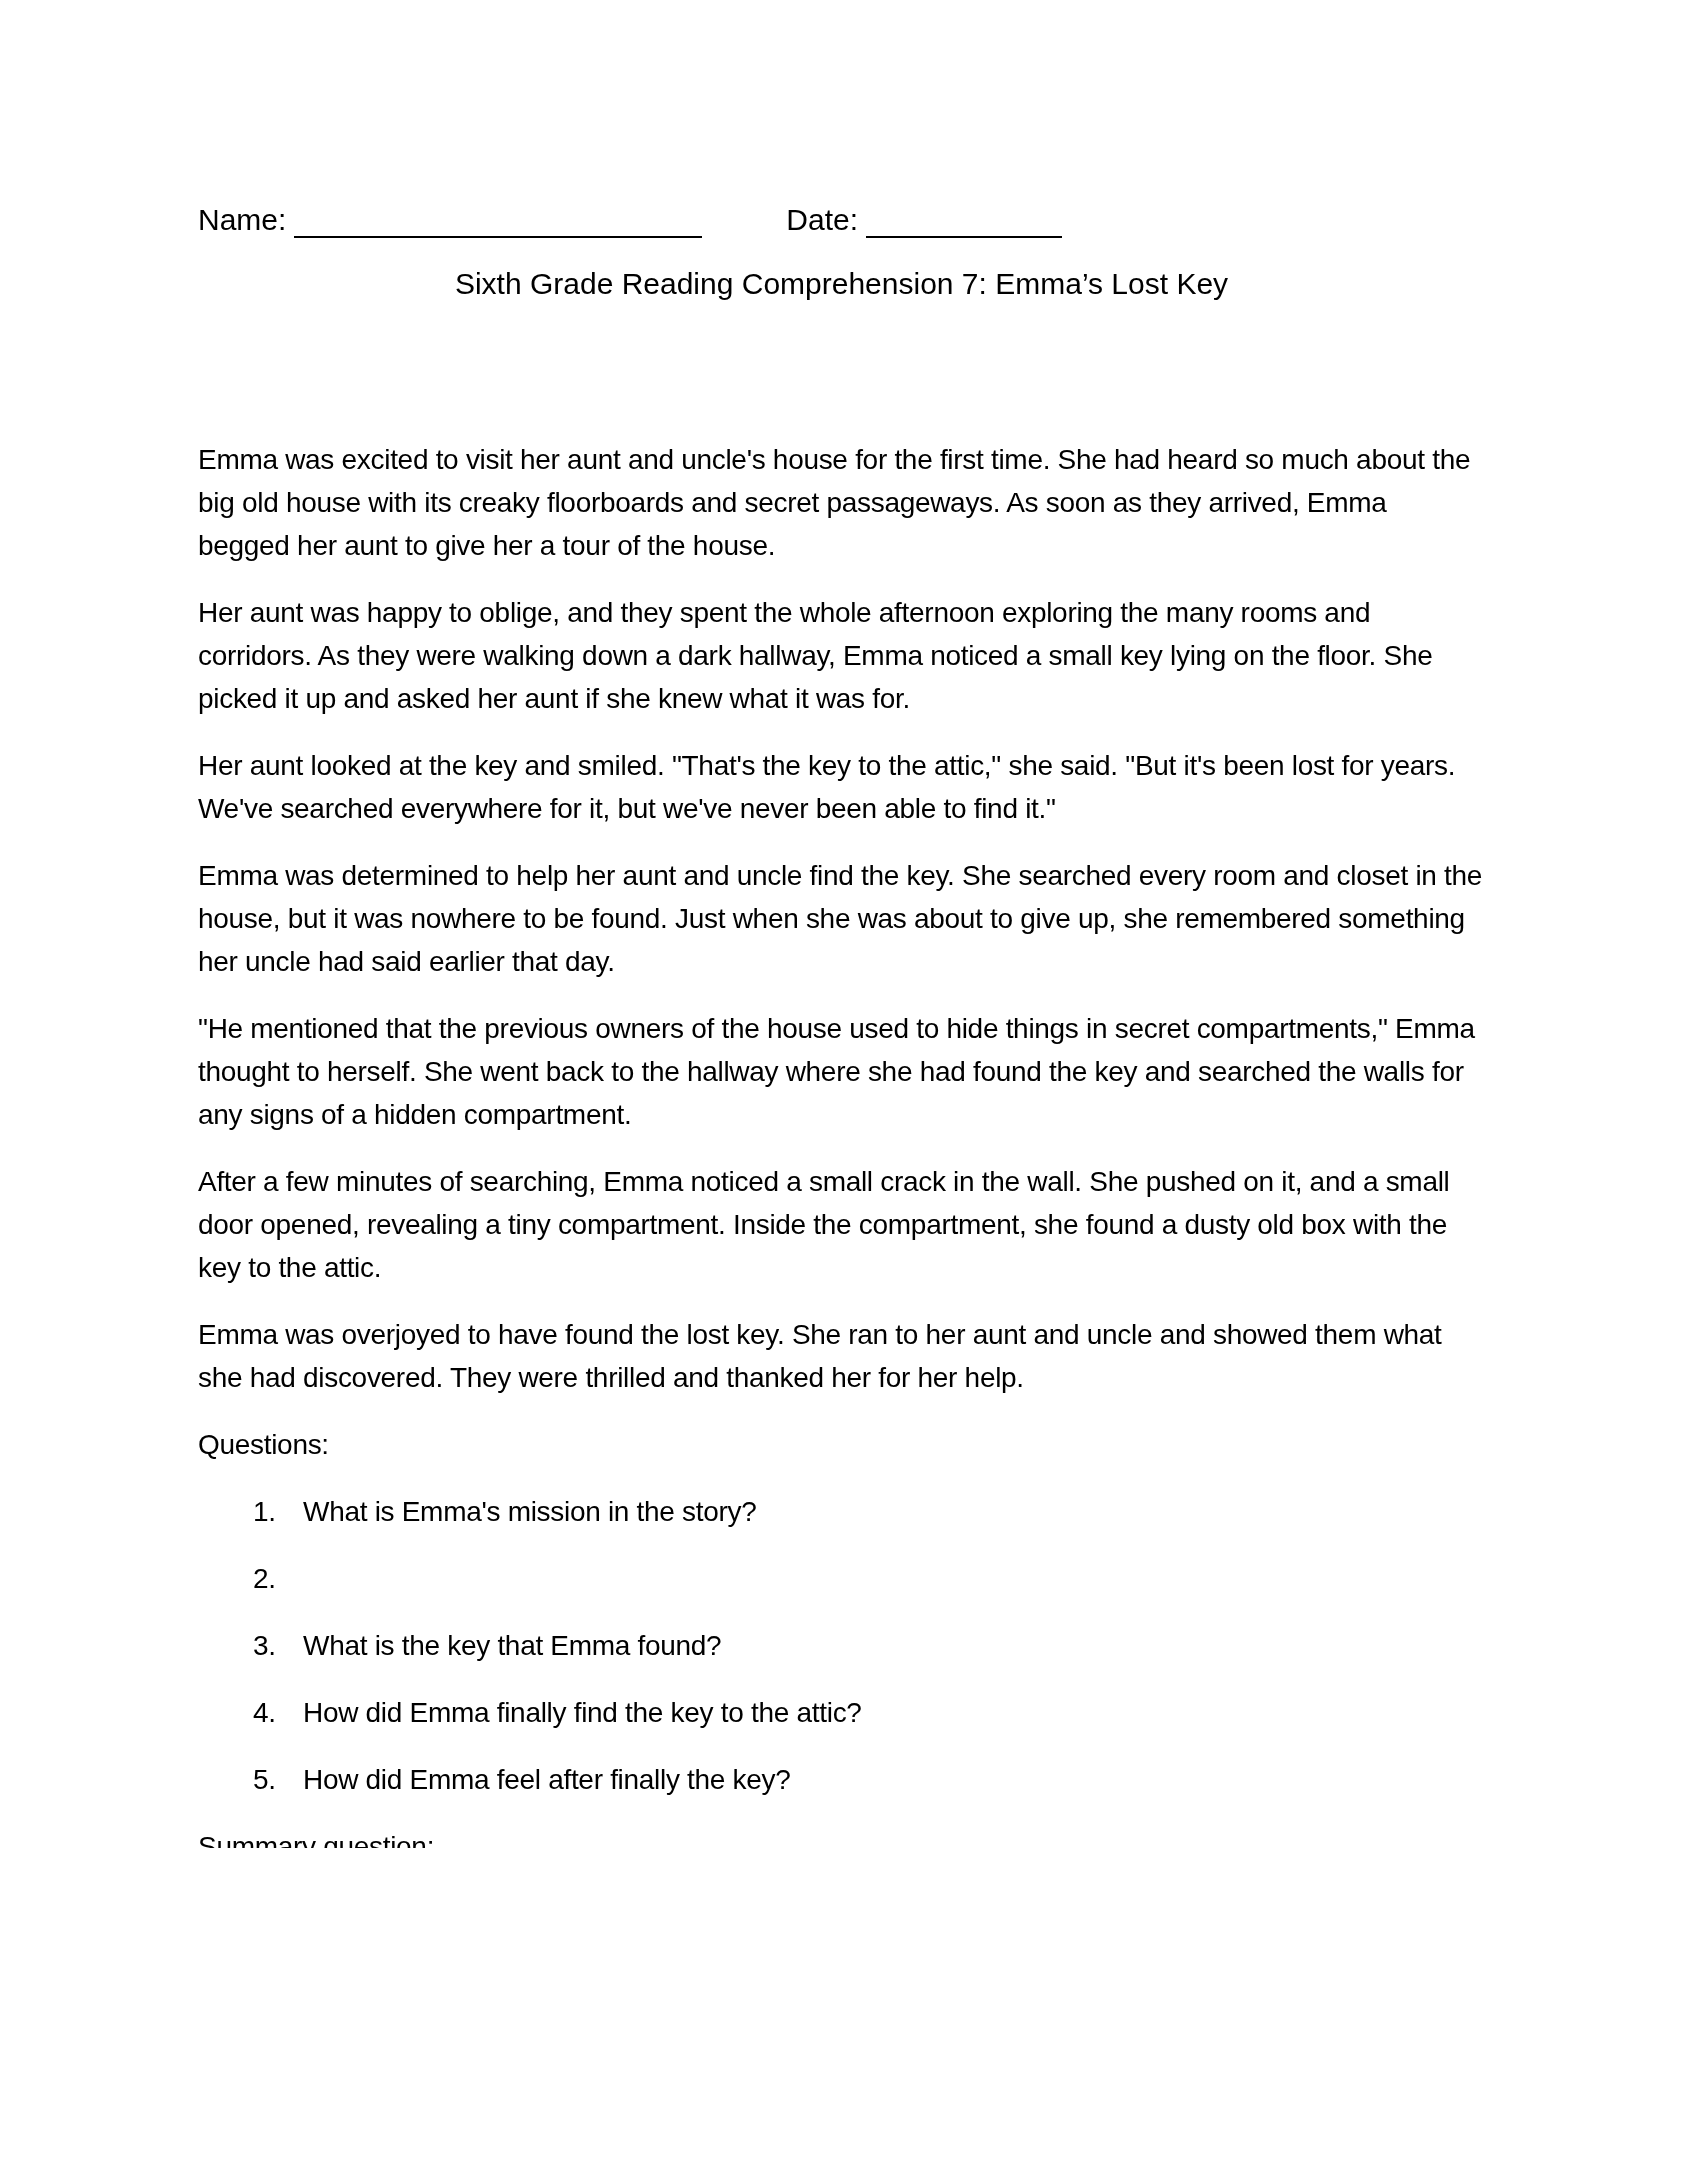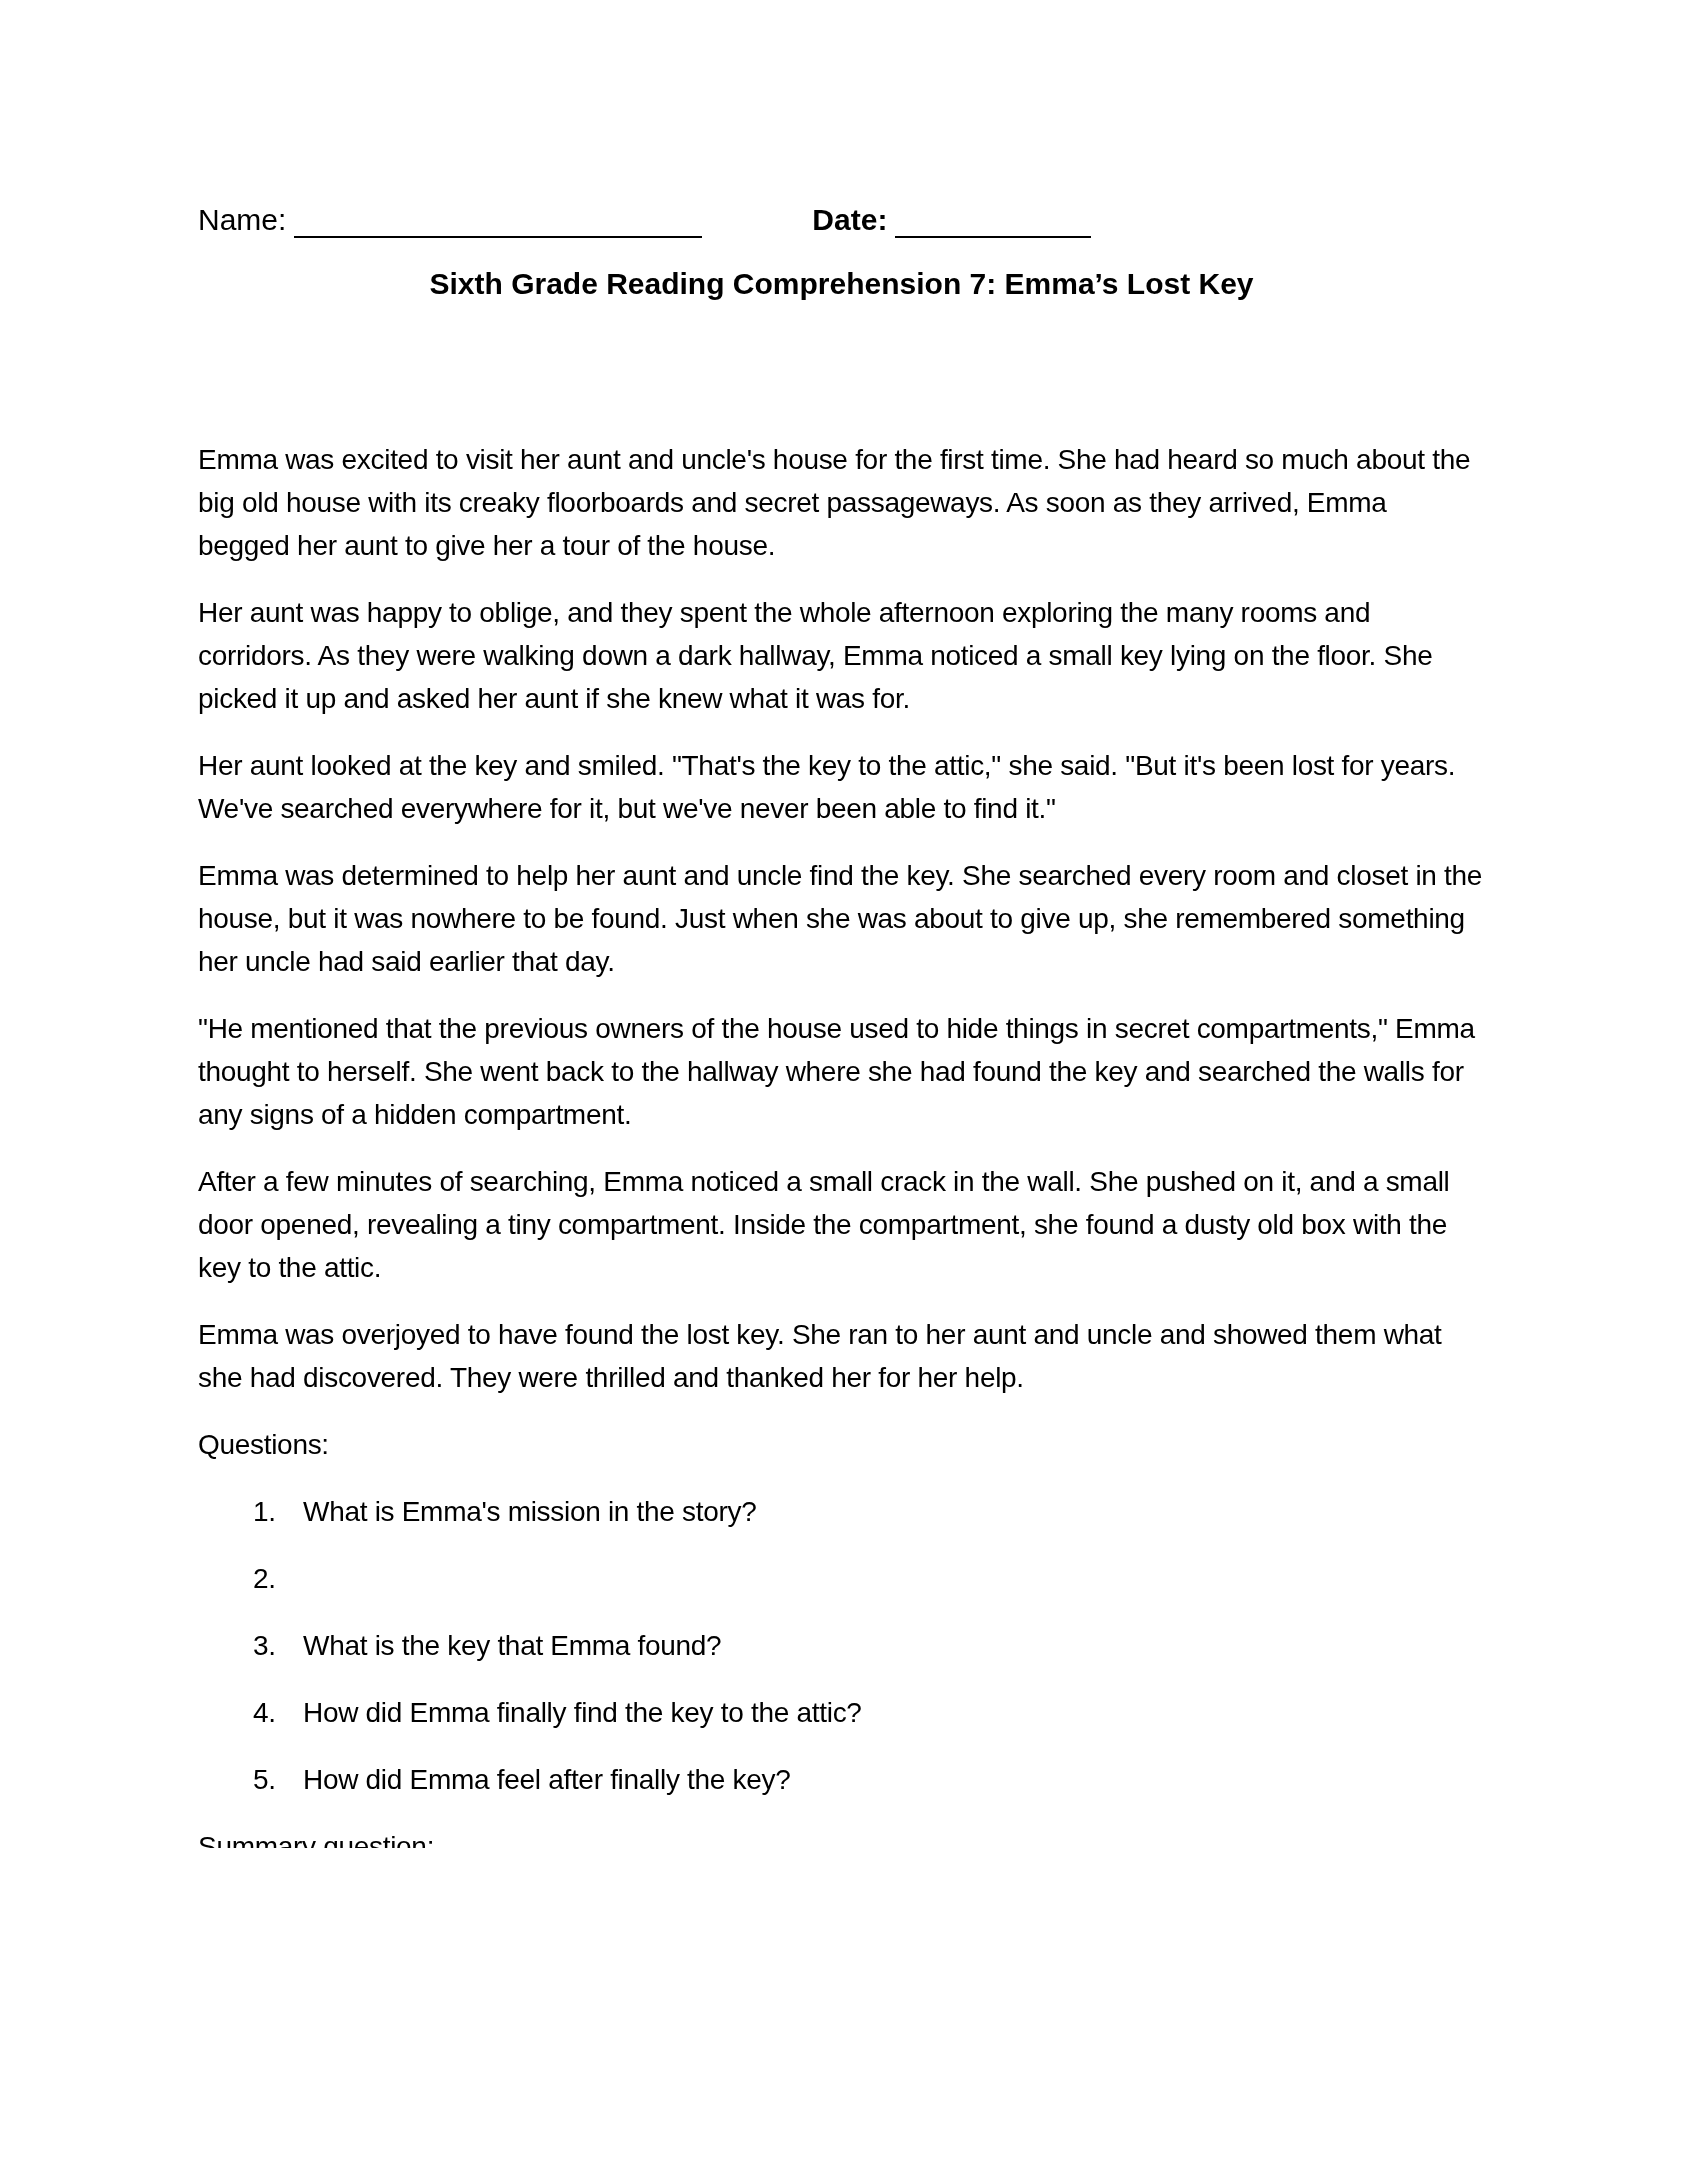--- a/index.html
+++ b/index.html
@@ -27,31 +27,31 @@
     font-size: 30px;
     line-height: 36px;
   }
   .blank-line {
     border-bottom: 2px solid #000;
     height: 30px;
     align-self: flex-end;
   }
   .name-blank { width: 408px; margin-left: 8px; }
   .date-blank { width: 196px; margin-left: 8px; }
-  .date-label { margin-left: 110px; font-weight: bold; }
+  .date-label { margin-left: 84px; }
 
   
   .doc-title {
     position: absolute;
     top: 265px;
     left: 0;
     width: 100%;
     text-align: center;
     font-size: 30px;
-    font-weight: bold;
+    font-weight: normal;
     line-height: 38px;
   }
 
   
   .doc-body {
     position: absolute;
     top: 394px;
     left: 198px;
     width: 1287px;
     font-size: 28px;

